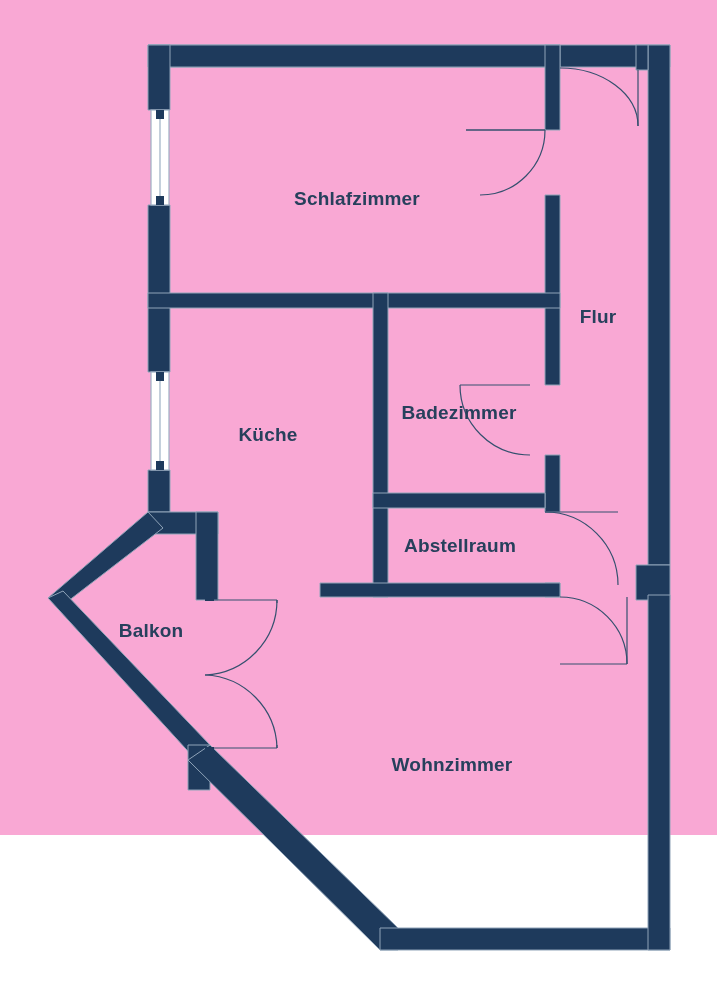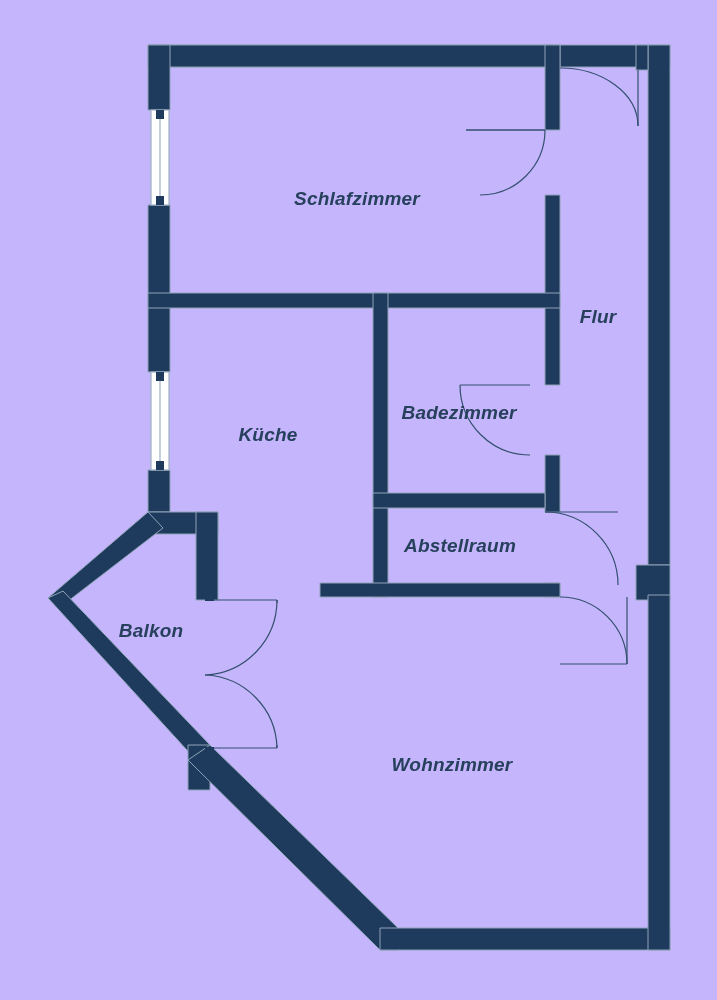--- a/index.html
+++ b/index.html
@@ -9,23 +9,22 @@
   }
   body {
     width: 717px;
     height: 1000px;
     overflow: hidden;
     font-family: "Liberation Sans", sans-serif;
   }
   #floorplan-root {
     position: relative;
     width: 717px;
-    height: 1000px;
-    background: #c4b5fd;
-    font-style: italic;
+    height: 835px;
+    background: #f9a8d4;
   }
   svg.plan {
     display: block;
     width: 717px;
     height: 1000px;
   }
   .room-label {
     font-family: "Liberation Sans", sans-serif;
     font-size: 19px;
     font-weight: 700;

